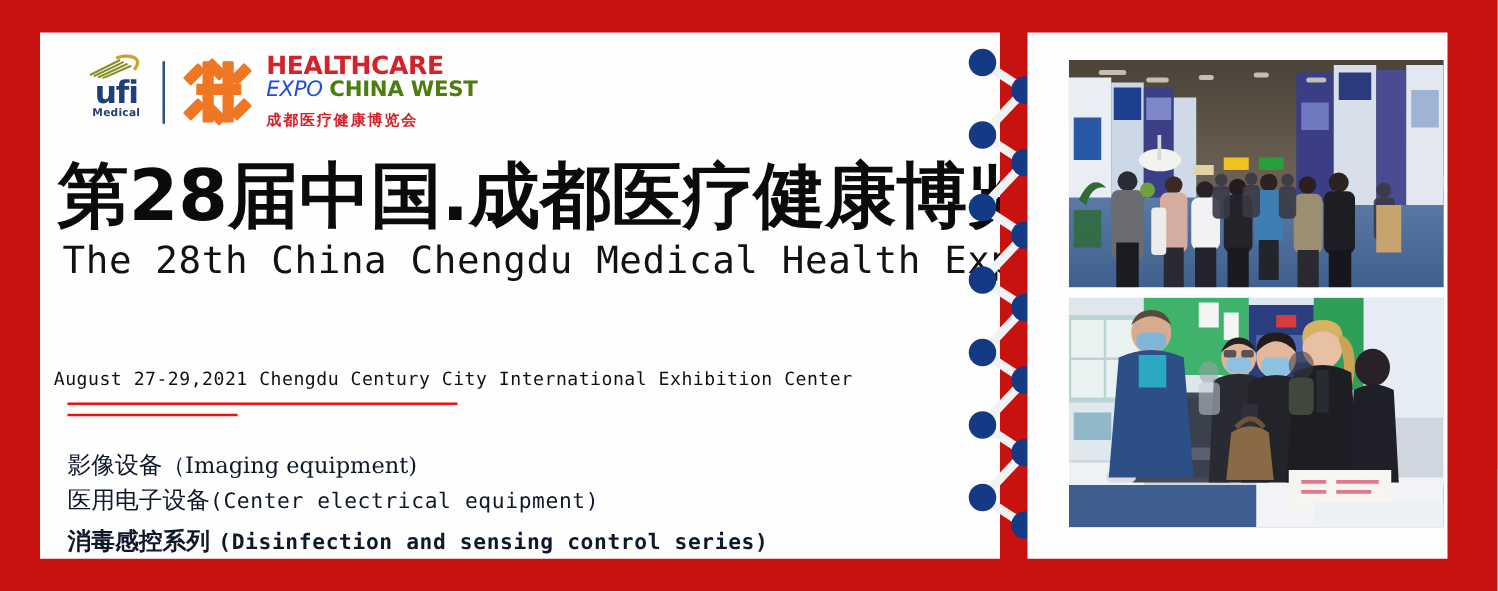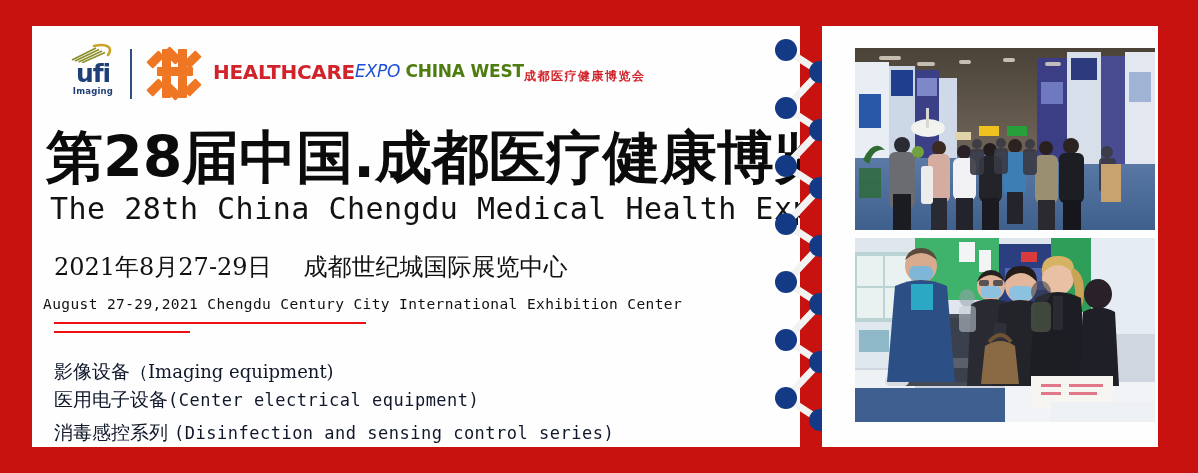--- a/index.html
+++ b/index.html
@@ -37,21 +37,21 @@
   }
   .ufi-member{
     font-family:"DejaVu Sans",sans-serif;
     font-weight:bold;font-size:8.5px;color:#1f3f77;
     letter-spacing:.2px;margin-top:1px;
   }
   .logo-divider{
     width:2px;height:50px;background:#2d4f86;margin:0 12px 0 10px;
   }
   .hc-mark{width:62px;height:62px;display:block;margin-right:7px;}
-  .hc-text{display:flex;justify-content:center;}
+  .hc-text{display:flex;flex-direction:column;justify-content:center;}
   .hc-l1{
     font-family:"DejaVu Sans",sans-serif;font-weight:bold;
     font-size:20px;color:#d2232a;letter-spacing:-.3px;line-height:21px;
   }
   .hc-l2{
     font-family:"DejaVu Sans",sans-serif;
     font-size:17px;line-height:19px;letter-spacing:-.2px;
   }
   .hc-l2 .expo{color:#1d4ed8;font-weight:normal;font-style:italic;}
   .hc-l2 .cw{color:#4d7c0f;font-weight:bold;}
@@ -94,21 +94,21 @@
   
   .cat{
     position:absolute;left:22px;
     font-family:"DejaVu Serif","Liberation Serif",serif;
     color:#0f172a;white-space:nowrap;
   }
   .cat-1{top:333px;font-size:19px;}
   .cat-1 .en{font-family:"DejaVu Serif","Liberation Serif",serif;font-size:18px;}
   .cat-2{top:361px;font-size:19px;}
   .cat-2 .en{font-family:"DejaVu Sans Mono","Liberation Mono",monospace;font-size:17px;letter-spacing:.5px;}
-  .cat-3{top:394px;font-size:19px;}
+  .cat-3{top:394px;font-size:19px;font-weight:bold;}
   .cat-3 .en{font-family:"DejaVu Sans Mono","Liberation Mono",monospace;font-size:17px;letter-spacing:.5px;}
 
   
   .spiral{position:absolute;left:770px;top:26px;width:64px;height:421px;}
 
   
   .right-panel{
     position:absolute;left:822px;top:26px;width:336px;height:421px;
     background:#fefefe;
   }
@@ -128,21 +128,21 @@
 
       <div class="ufi">
         <svg class="ufi-swoosh" viewBox="0 0 46 20">
           <path d="M2 17 L26 5" stroke="#8b8f2a" stroke-width="1.6" fill="none"></path>
           <path d="M5 18 L29 6.5" stroke="#8b8f2a" stroke-width="1.6" fill="none"></path>
           <path d="M8.5 19 L32 8" stroke="#8b8f2a" stroke-width="1.6" fill="none"></path>
           <path d="M12 19.7 L35 9.6" stroke="#8b8f2a" stroke-width="1.6" fill="none"></path>
           <path d="M24 3 C36 0, 44 4, 38 12" stroke="#c9a227" stroke-width="2.6" fill="none" stroke-linecap="round"></path>
         </svg>
         <div class="ufi-text">ufi</div>
-        <div class="ufi-member">Imaging</div>
+        <div class="ufi-member">Medical</div>
       </div>
 
       <div class="logo-divider"></div>
 
       <svg class="hc-mark" viewBox="0 0 62 62">
         <g fill="#ef7622">
           <rect x="3" y="12" width="17" height="9" rx="1" transform="rotate(-45 11.5 16.5)"></rect>
           <rect x="24" y="4" width="9" height="17" rx="1" transform="rotate(-45 28.5 12.5)"></rect>
           <rect x="40" y="12" width="17" height="9" rx="1" transform="rotate(-45 48.5 16.5)"></rect>
           <rect x="3" y="40" width="17" height="9" rx="1" transform="rotate(-45 11.5 44.5)"></rect>
@@ -162,23 +162,20 @@
           <span class="expo">EXPO</span>
           <span class="cw">CHINA WEST</span>
         </div>
         <div class="hc-l3">成都医疗健康博览会</div>
       </div>
     </div>
 
     <div class="cn-title">第28届中国.成都医疗健康博览会</div>
     <div class="en-title">The 28th China Chengdu Medical Health Expo</div>
 
-    <div class="cn-date">
-      <span>2021年8月27-29日</span><span class="venue">成都世纪城国际展览中心</span>
-    </div>
     <div class="en-date">August 27-29,2021 Chengdu Century City International Exhibition Center</div>
     <div class="rule1"></div>
     <div class="rule2"></div>
 
     <div class="cat cat-1">
       <span>影像设备</span><span class="en">（Imaging equipment)</span>
     </div>
     <div class="cat cat-2">
       <span>医用电子设备</span><span class="en">(Center electrical equipment)</span>
     </div>

